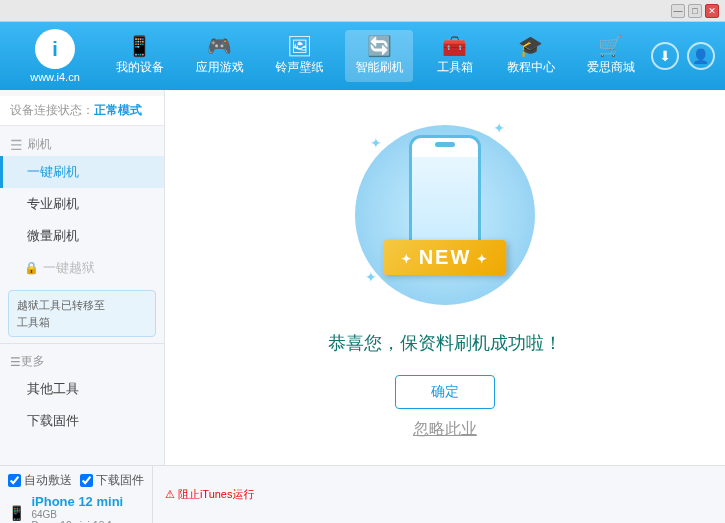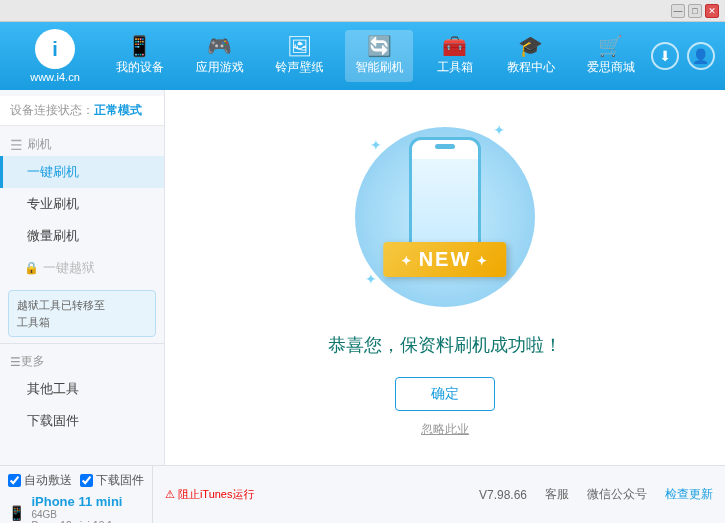--- a/index.html
+++ b/index.html
@@ -276,21 +276,21 @@
       height: 34px;
       border: 1px solid #1a9de0;
       color: #1a9de0;
       background: #fff;
       border-radius: 4px;
       font-size: 14px;
       cursor: pointer;
       margin-bottom: 10px;
     }
     .skip-link {
-      font-size: 12px;
+      font-size: 16px;
       color: #999;
       cursor: pointer;
       text-decoration: underline;
     }
     .checkbox-label {
       display: flex;
       align-items: center;
       gap: 3px;
       font-size: 12px;
       color: #555;
@@ -458,33 +458,27 @@
           <span>自动敷送</span>
         </label>
         <label class="checkbox-label">
           <input type="checkbox" checked="" style="">
           <span>下载固件</span>
         </label>
       </div>
       <div style="display:flex; align-items:center; gap:6px;">
         <span style="color:#1a9de0;font-size:14px;">📱</span>
         <div>
-          <div class="device-name">iPhone 11 mini</div>
+          <div class="device-name">iPhone 12 mini</div>
           <div class="device-detail">64GB</div>
           <div class="device-detail">Down-12mini-13,1</div>
         </div>
       </div>
     </div>
 
     <div style="flex:1; display:flex; align-items:center; padding:0 12px;">
       <div class="itunes-notice" style="font-size:11px; color:#e00; display:flex; align-items:center; gap:3px;">
         <span>⚠</span>
         <span>阻止iTunes运行</span>
       </div>
-      <div style="margin-left:auto; display:flex; gap:18px; align-items:center;">
-        <span class="bottom-link">V7.98.66</span>
-        <span class="bottom-link">客服</span>
-        <span class="bottom-link">微信公众号</span>
-        <span class="bottom-link" style="color:#1a9de0;">检查更新</span>
-      </div>
     </div>
   </div>
 </div>
 
 </body></html>

